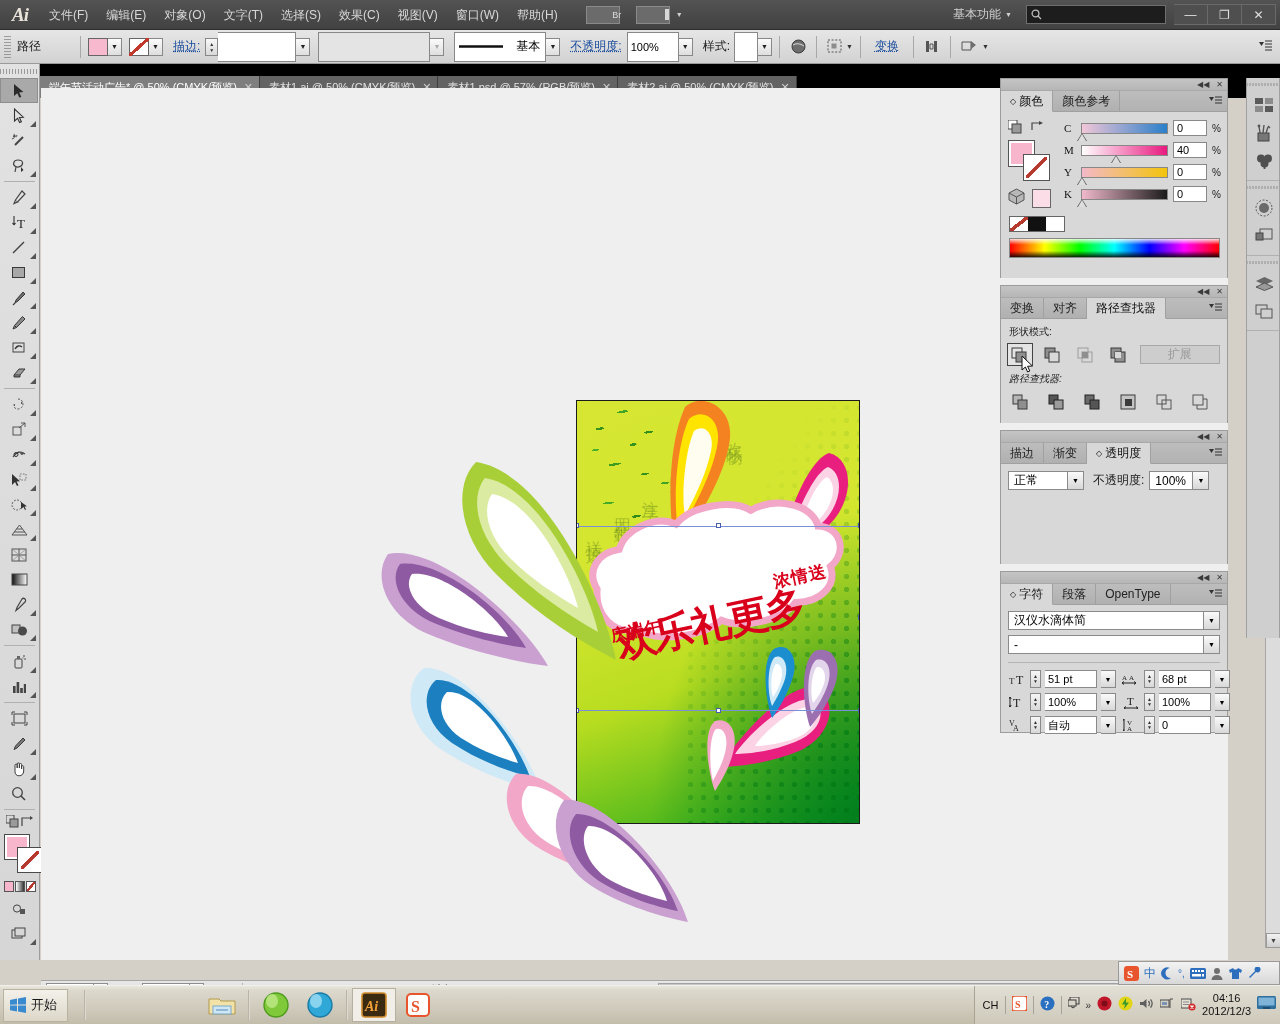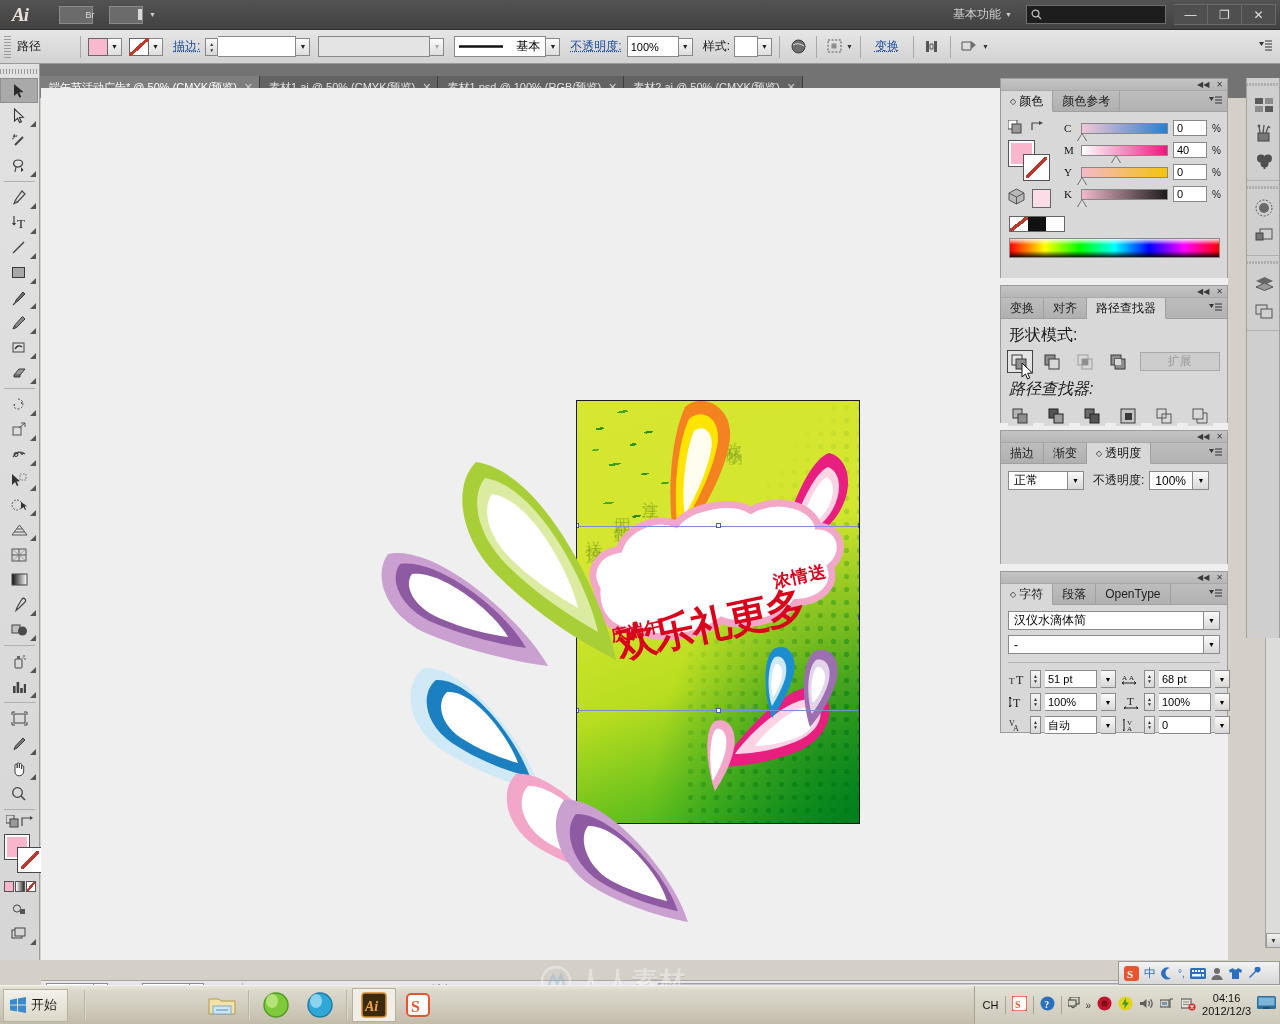--- a/index.html
+++ b/index.html
@@ -72,29 +72,29 @@
     background: linear-gradient(to bottom right, transparent 44%, #c0392b 44%, #c0392b 56%, transparent 56%);
   }
   .ddbtn {
     width:14px; height:18px; border:1px solid #888; border-left:none;
     background:linear-gradient(180deg,#fbfbfb,#dedede);
     display:flex; align-items:center; justify-content:center; font-size:7px; color:#222;
   }
   .lbl-link { color:#1a4c9c; font-size:12px; text-decoration:underline dotted; margin:0 5px 0 0; }
   .spin { width:13px; height:18px; border:1px solid #888; background:linear-gradient(180deg,#f8f8f8,#d8d8d8);
     display:flex; flex-direction:column; align-items:center; justify-content:center; font-size:5px; line-height:6px; color:#333;}
-  .inpt { height:21px; border:1px solid #888; background:#fff; font-size:11px; padding:0 3px;
+  .inpt { height:30px; border:1px solid #888; background:#fff; font-size:11px; padding:0 3px;
     display:flex; align-items:center; }
   .inpt.dis { background:#e4e4e4; color:#999; }
   .cb-icon { width:22px; height:20px; display:flex; align-items:center; justify-content:center; }
 
   
   #tabbar {
     position:absolute; left:40px; top:64px; width:1240px; height:34px;
-    background:#737373; display:flex; align-items:flex-end;
+    background:#000000; display:flex; align-items:flex-end;
   }
   .doctab {
     height:22px; display:flex; align-items:center; padding:0 6px 0 9px;
     background:#636363; color:#e2e2e2; font-size:11px; border-right:1px solid #3d3d3d;
     white-space:nowrap; gap:7px;
   }
   .doctab.active { background:#7e7e7e; color:#fff; }
   .tabx { font-size:11px; color:#cfcfcf; }
 
   
@@ -237,21 +237,21 @@
     background:linear-gradient(90deg,#ff0000,#ffff00,#00ff00,#00ffff,#0000ff,#ff00ff,#ff0000); position:relative;}
   .spectrum::after{ content:''; position:absolute; inset:0;
     background:linear-gradient(180deg, rgba(255,255,255,.85) 0%, rgba(255,255,255,0) 32%, rgba(0,0,0,0) 66%, rgba(0,0,0,.85) 100%); }
   .nonewhiteblack { display:flex; width:56px; height:16px; border:1px solid #666; }
   .nwb-n { flex:1; background:#fff; position:relative; }
   .nwb-n::after { content:''; position:absolute; inset:0;
     background:linear-gradient(to bottom right, transparent 42%, #b73a2e 42%, #b73a2e 58%, transparent 58%); }
   .nwb-k { flex:1; background:#111; }
   .nwb-w { flex:1; background:#fff; }
 
-  .sectlabel { font-size:16px; color:#1a1a1a; margin:1px 0 5px 1px; }
+  .sectlabel { font-size:10px; color:#1a1a1a; margin:1px 0 5px 1px; }
   .pfrow { display:flex; gap:9px; align-items:center; margin-bottom:7px; }
   .pfbtn { width:25px; height:21px; display:flex; align-items:center; justify-content:center;
     background:#d8d8d8; }
   .pfbtn.sel { background:#e4e4e4; box-shadow:0 0 0 1px #444; }
   .expandbtn { margin-left:auto; width:84px; height:19px; background:#cdcdcd; border:1px solid #a8a8a8;
     display:flex; align-items:center; justify-content:center; font-size:12px; color:#9a9a9a; }
 
   .selbox { height:19px; border:1px solid #8a8a8a; background:#fff; font-size:12px;
     display:flex; align-items:center; padding-left:5px; }
   .selarrow { width:16px; height:19px; border:1px solid #8a8a8a; border-left:none;
@@ -324,20 +324,31 @@
   #wm-text { font-size:26px; color:#fff; font-weight:bold; letter-spacing:1px;
     text-shadow:0 1px 0 #999; font-family:"DejaVu Sans", sans-serif;}
 </style>
 </head>
 <body>
 
 <div id="app">
 
   <div id="menubar">
     <div id="ai-logo">Ai</div>
+    <div id="menu-items" style="display: flex;">
+        <div class="menu-item">文件(F)</div>
+        <div class="menu-item">编辑(E)</div>
+        <div class="menu-item">对象(O)</div>
+        <div class="menu-item">文字(T)</div>
+        <div class="menu-item">选择(S)</div>
+        <div class="menu-item">效果(C)</div>
+        <div class="menu-item">视图(V)</div>
+        <div class="menu-item">窗口(W)</div>
+        <div class="menu-item">帮助(H)</div>
+      </div>
     <div style="width:16px"></div>
     <div class="mb-btn" style="font-size:9px;">Br</div>
     <div style="width:10px"></div>
     <div class="mb-btn">
       <svg width="13" height="11">
           <rect x="0" y="0" width="6" height="11" fill="#d8d8d8"></rect>
           <rect x="7" y="0" width="6" height="5" fill="#d8d8d8"></rect>
           <rect x="7" y="6" width="6" height="5" fill="#d8d8d8"></rect>
         </svg>
     </div>
@@ -455,21 +466,21 @@
   <div id="tabbar">
       <div class="doctab active">
         <span>端午节活动广告* @ 50% (CMYK/预览)</span>
         <span class="tabx">✕</span>
       </div>
       <div class="doctab">
         <span>素材1.ai @ 50% (CMYK/预览)</span>
         <span class="tabx">✕</span>
       </div>
       <div class="doctab">
-        <span>素材1.psd @ 100% (RGB/预览)</span>
+        <span>素材1.psd @ 57% (RGB/预览)</span>
         <span class="tabx">✕</span>
       </div>
       <div class="doctab">
         <span>素材2.ai @ 50% (CMYK/预览)</span>
         <span class="tabx">✕</span>
       </div>
     </div>
 
   <div id="toolbar">
     <div id="tb-grip"></div>
@@ -1274,27 +1285,20 @@
       </div>
       <div class="dockicn">
         <svg width="18" height="15">
             <rect x="1" y="1" width="11" height="9" fill="none" stroke="#555"></rect>
             <rect x="6" y="5" width="11" height="9" fill="#d0d0d0" stroke="#555"></rect>
           </svg>
       </div>
     </div>
   </div>
 
-  <div id="watermark">
-    <svg width="32" height="32">
-      <circle cx="16" cy="16" r="14" fill="none" stroke="#ffffff" stroke-width="2.4"></circle>
-      <path d="M8 22 L13 10 L17 19 L21 10 L25 22" fill="none" stroke="#7fb4d8" stroke-width="2.4"></path>
-    </svg>
-    <span id="wm-text">人人素材</span>
-  </div>
 
   <div id="imebar">
     <span class="ime-i">
       <svg width="15" height="15">
           <rect x="0" y="0" width="15" height="15" rx="3" fill="#e8552d"></rect>
           <text x="3" y="12" font-size="11" fill="#fff" font-family="Liberation Serif, serif" font-weight="bold">S</text>
         </svg>
     </span>
     <span class="ime-i" style="font-size:12px;">中</span>
     <span class="ime-i">

